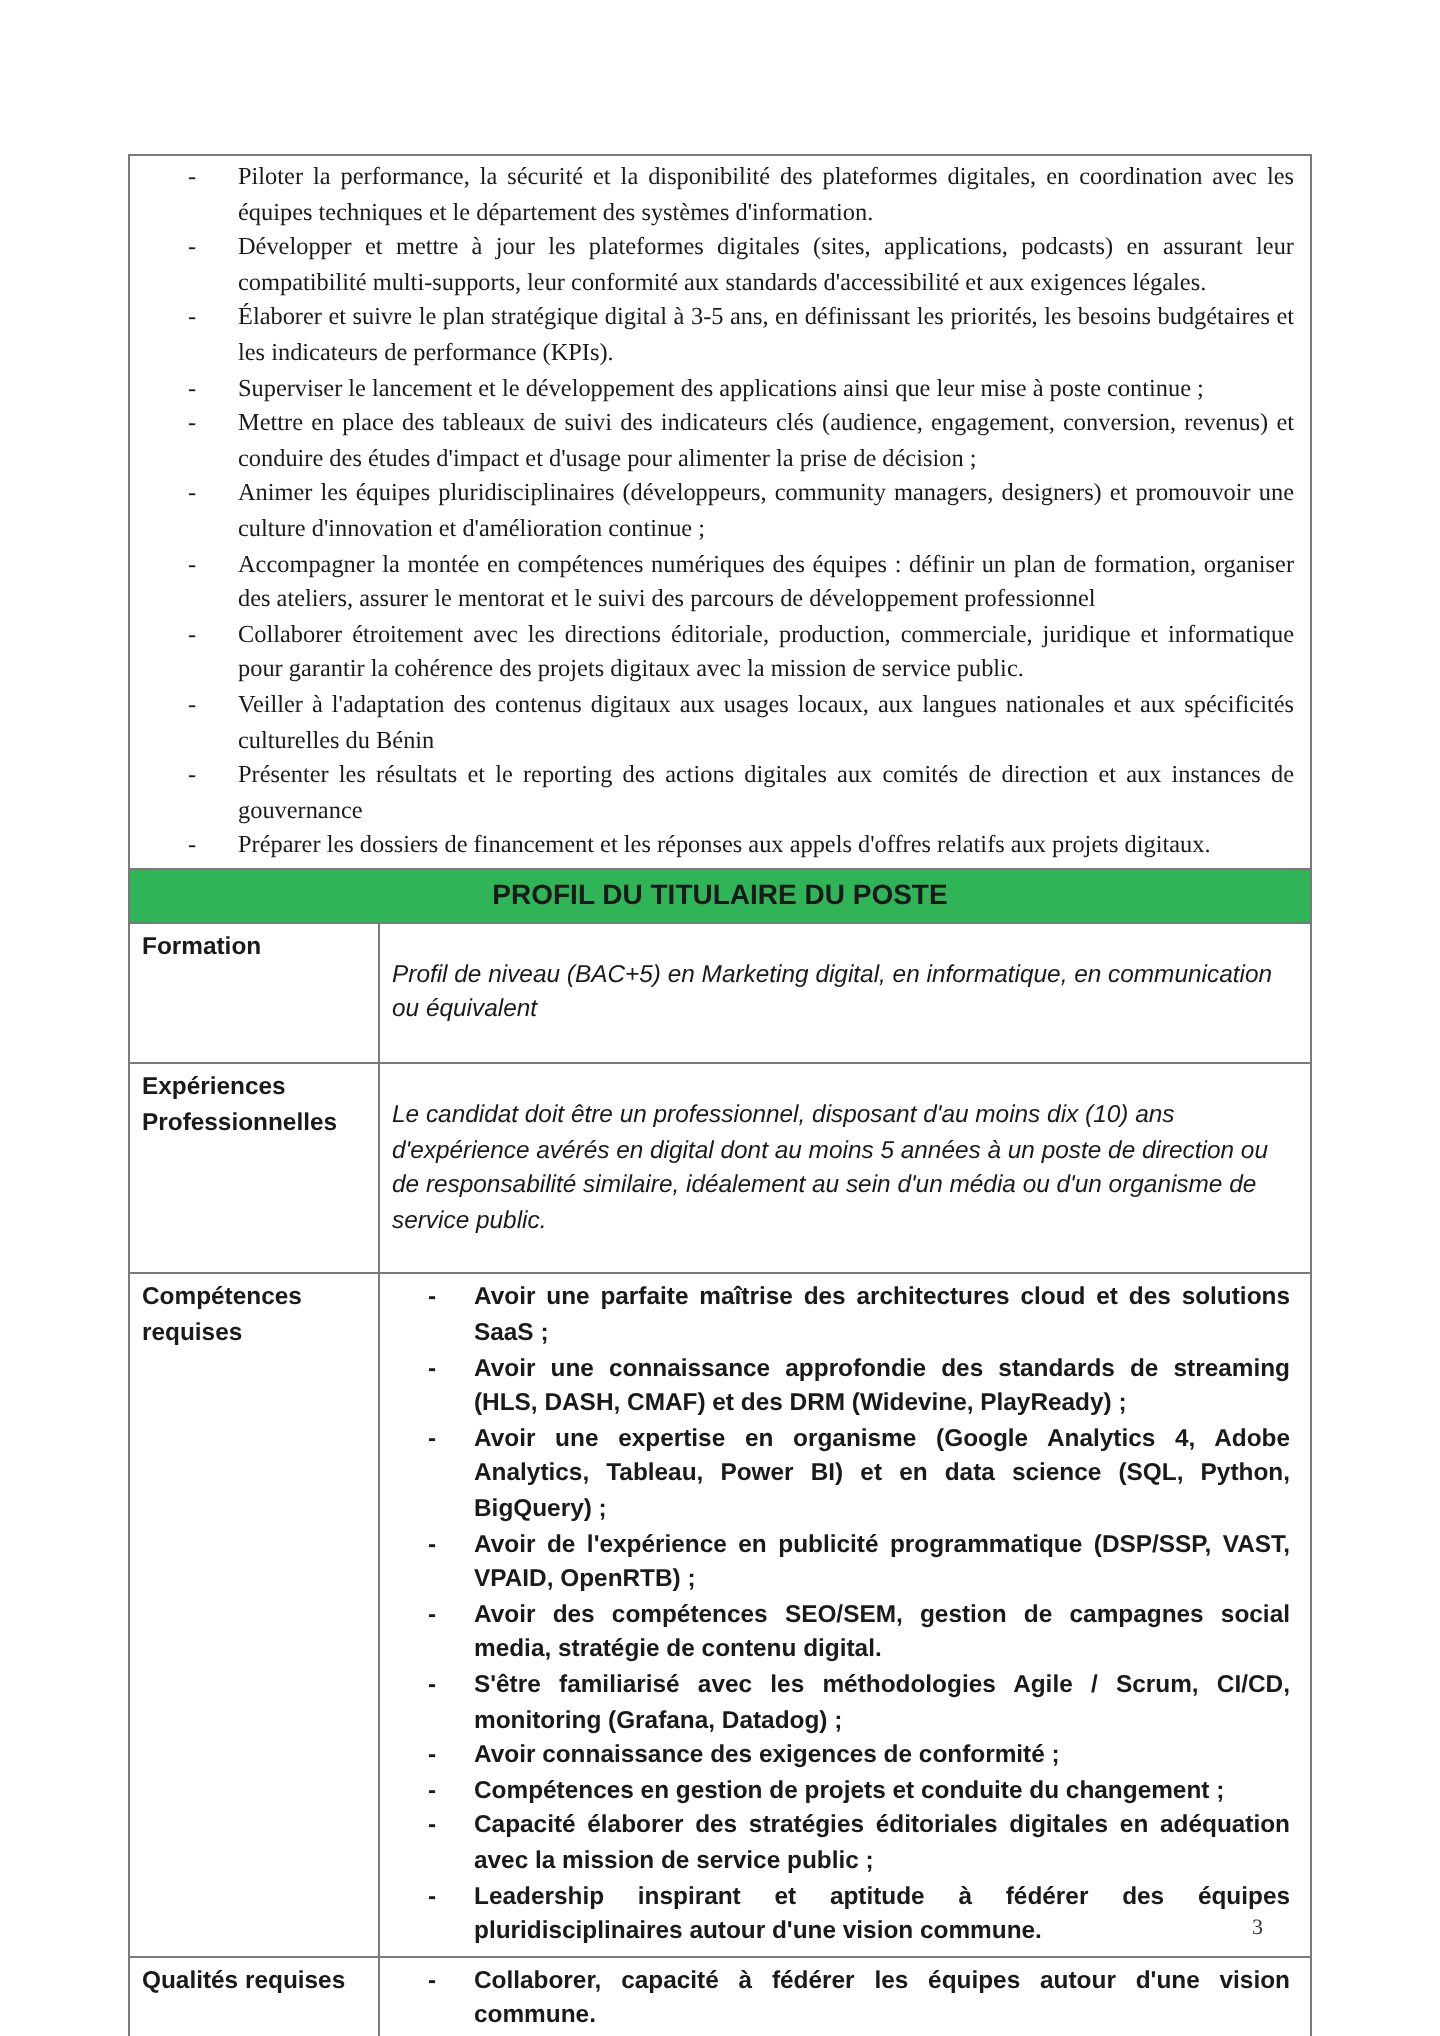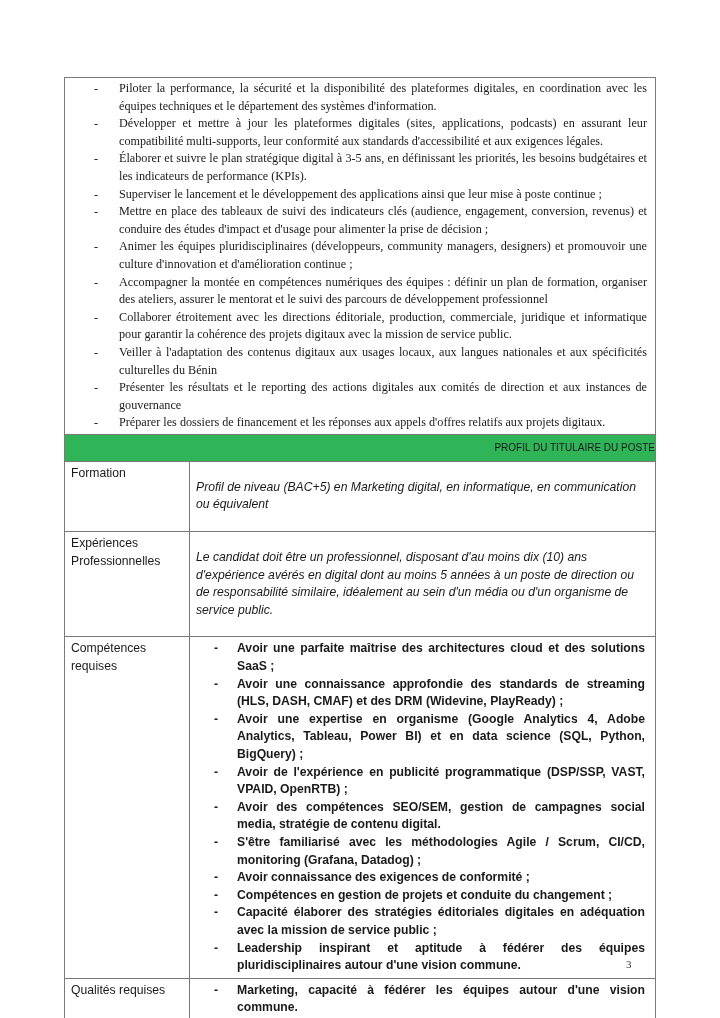--- a/index.html
+++ b/index.html
@@ -4,22 +4,22 @@
 <style>
   html, body { margin: 0; padding: 0; background: #ffffff; }
   body { width: 720px; height: 1018px; position: relative; font-family: "Liberation Sans", sans-serif; color: #1a1a1a; }
   .page { position: absolute; left: 0; top: 0; width: 720px; height: 1018px; }
   table.doc { position: absolute; left: 64px; top: 77px; width: 592px; border-collapse: collapse; font-size: 12.2px; line-height: 17.6px; }
   table.doc td { border: 1px solid #7a7a7a; vertical-align: top; padding: 0; }
   .top-cell { padding: 2px 8px 2px 0 !important; }
   ul.dash { list-style: none; margin: 0; padding: 0; }
   ul.dash li { position: relative; padding-left: 54px; text-align: justify; font-family: Liberation Serif, serif; }
   ul.dash li::before { content: "-"; position: absolute; left: 29px; top: 0; }
-  .section-header { background: #2fb457; text-align: right; font-weight: normal; height: 26px; vertical-align: middle !important; font-size: 10px; }
-  .label-cell { width: 112px; padding: 3px 6px !important; font-weight: normal; margin-top: 40px; }
+  .section-header { background: #2fb457; text-align: center; font-weight: bold; height: 26px; vertical-align: middle !important; font-size: 14px; }
+  .label-cell { width: 112px; padding: 3px 6px !important; font-weight: bold; margin-top: 40px; }
   .value-cell { padding: 17px 6px !important; font-style: italic; }
   .list-cell { padding: 3px 10px 3px 0 !important; }
   ul.dash2 { list-style: none; margin: 0; padding: 0; font-weight: bold; }
   ul.dash2 li { position: relative; padding-left: 47px; text-align: justify; }
   ul.dash2 li::before { content: "-"; position: absolute; left: 24px; top: 0; }
   .page-number { position: absolute; left: 626px; top: 958px; font-family: "Liberation Serif", serif; font-size: 11px; color: #333; }
 </style>
 </head>
 <body>
 
@@ -68,21 +68,21 @@
           <li>Compétences en gestion de projets et conduite du changement ;</li>
           <li>Capacité élaborer des stratégies éditoriales digitales en adéquation avec la mission de service public ;</li>
           <li>Leadership inspirant et aptitude à fédérer des équipes pluridisciplinaires autour d'une vision commune.</li>
         </ul>
       </td>
     </tr>
     <tr>
       <td class="label-cell">Qualités requises</td>
       <td class="list-cell">
         <ul class="dash2">
-          <li>Marketing, capacité à fédérer les équipes autour d'une vision commune.</li>
+          <li>Collaborer, capacité à fédérer les équipes autour d'une vision commune.</li>
           <li>Excellentes capacités de communication inter fonctionnelle, sens du service public ;</li>
           <li>Esprit d'innovation &amp; curiosité technologique.</li>
 
         </ul>
       </td>
     </tr>
   </tbody>
     </table>
 
   <div class="page-number">3</div>

